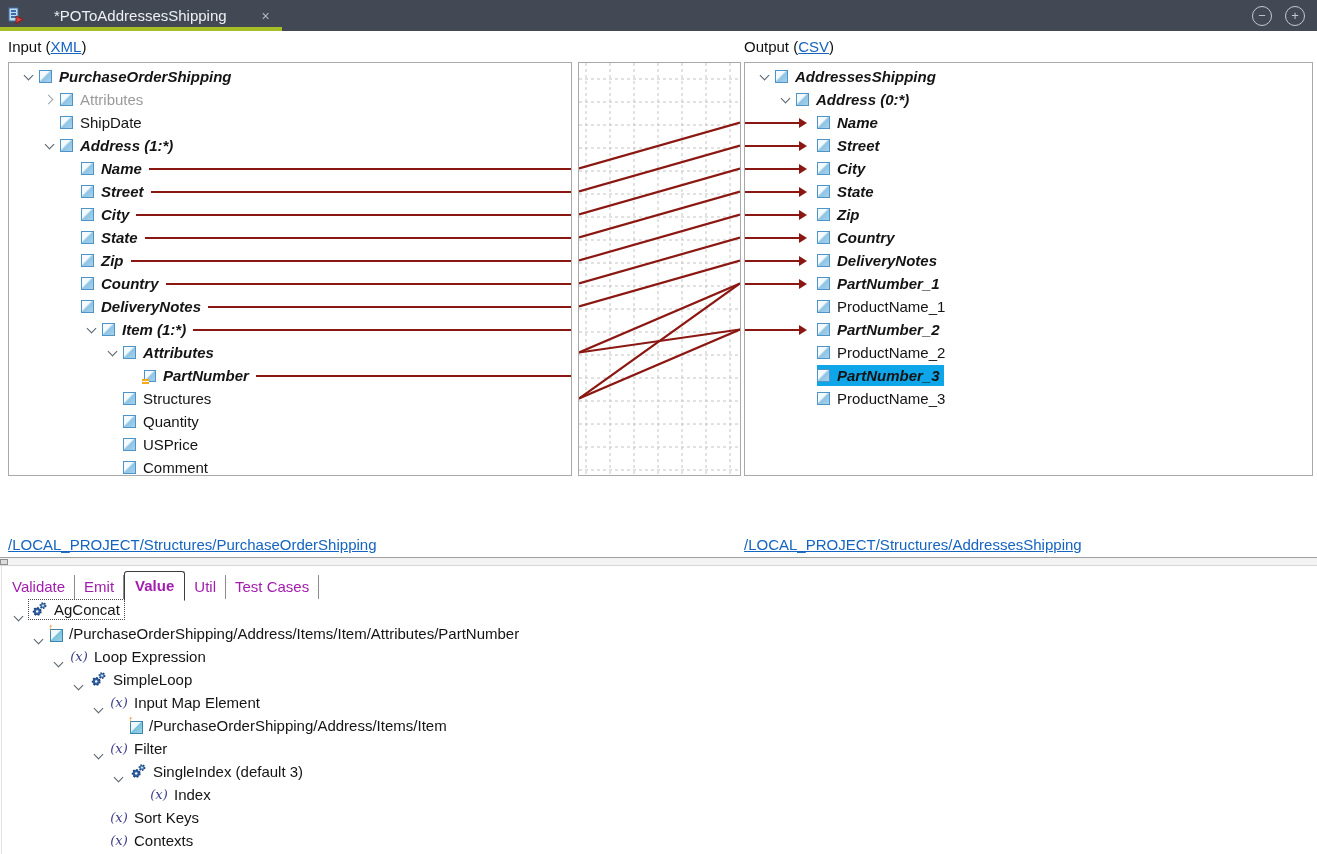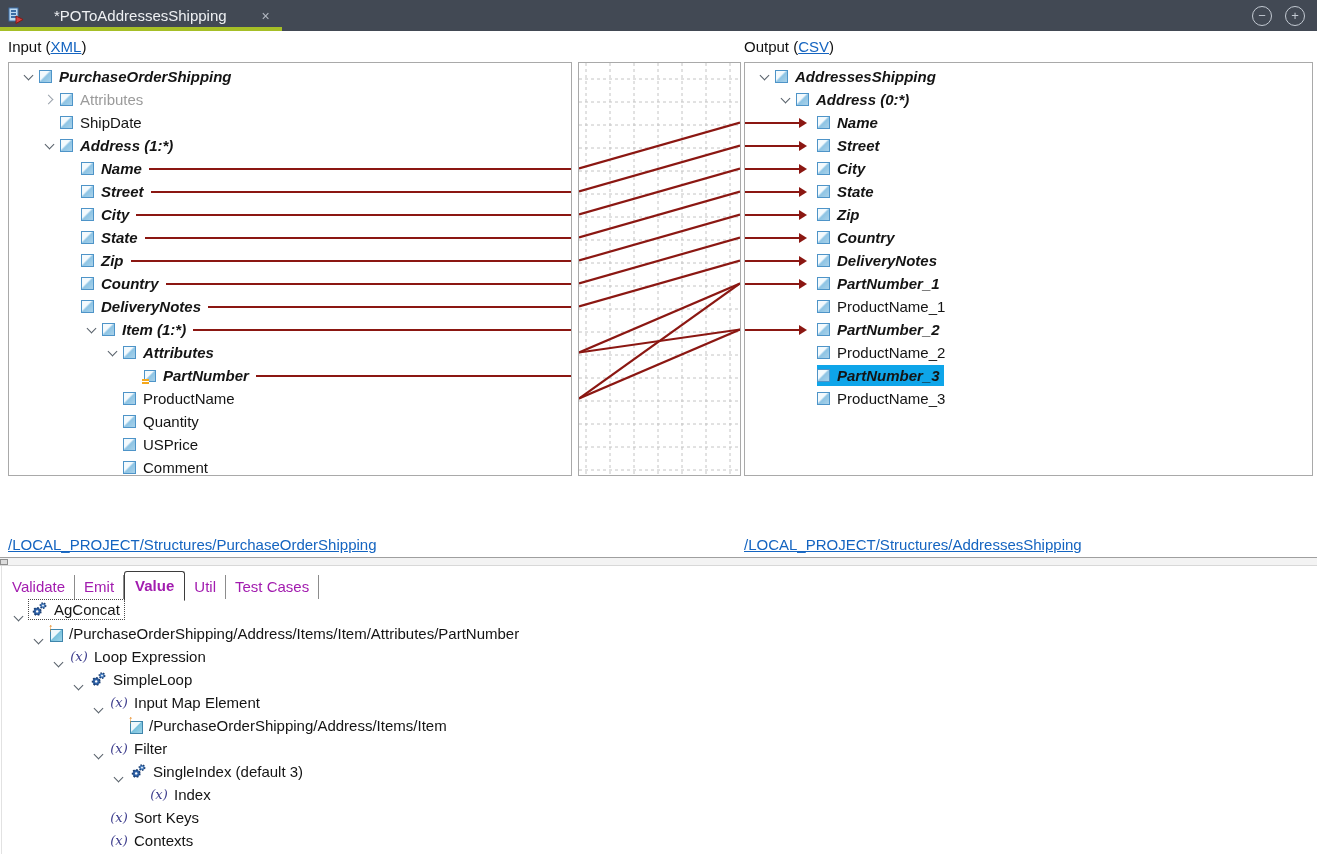--- a/index.html
+++ b/index.html
@@ -203,21 +203,21 @@
         <span class="rbody">
           <span class="nicon attr"></span>
           <span class="lbl b">PartNumber</span>
         </span>
         <span class="mline"></span>
       </div>
       <div class="trow" style="padding-left: 93px;">
         <span class="chev"></span>
         <span class="rbody">
           <span class="nicon"></span>
-          <span class="lbl ">ProductName</span>
+          <span class="lbl ">Structures</span>
         </span>
       </div>
       <div class="trow" style="padding-left: 93px;">
         <span class="chev"></span>
         <span class="rbody">
           <span class="nicon"></span>
           <span class="lbl ">Quantity</span>
         </span>
       </div>
       <div class="trow" style="padding-left: 93px;">

